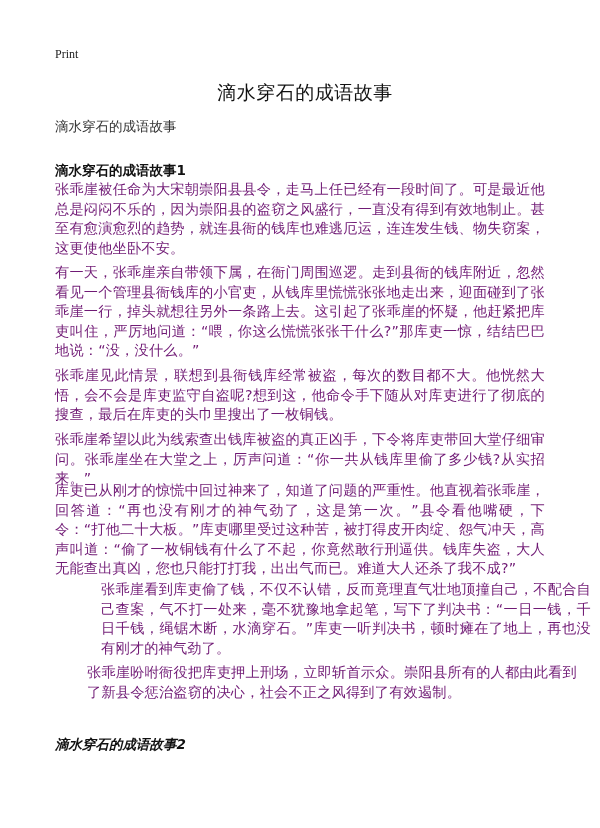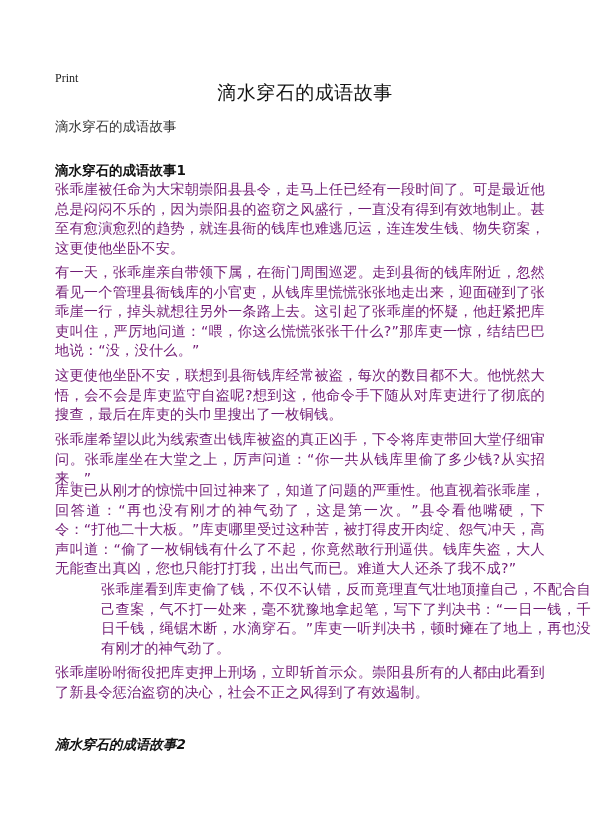--- a/index.html
+++ b/index.html
@@ -3,21 +3,21 @@
 <meta charset="utf-8">
 <style>
   html, body { margin: 0; padding: 0; background: #ffffff; }
   body {
     width: 600px; height: 828px; overflow: hidden; position: relative;
     font-family: "DejaVu Sans", sans-serif; color: #1a1a1a;
   }
   .page { position: absolute; left: 55px; top: 0; width: 500px; }
   .print {
     position: absolute; top: 47px; left: 0;
-    font-family: "Liberation Serif", serif; font-size: 12px; color: #222; margin-top: 24px;
+    font-family: "Liberation Serif", serif; font-size: 12px; color: #222;
   }
   .title {
     position: absolute; top: 80px; left: 0; width: 500px; text-align: center;
     font-size: 19px; color: #111; letter-spacing: 0.5px;
   }
   .subtitle {
     position: absolute; top: 118px; left: 0; font-size: 13.5px; color: #333;
   }
   .h2 {
     position: absolute; left: 0; font-size: 13.5px; font-weight: bold; color: #111;
@@ -33,20 +33,20 @@
 
 <div class="page">
   <div class="print">Print</div>
   <div class="title">滴水穿石的成语故事</div>
   <div class="subtitle">滴水穿石的成语故事</div>
 
   <div class="h2" style="top:162px;">滴水穿石的成语故事1</div>
 
   <div class="para" style="top:180px;">张乖崖被任命为大宋朝崇阳县县令，走马上任已经有一段时间了。可是最近他总是闷闷不乐的，因为崇阳县的盗窃之风盛行，一直没有得到有效地制止。甚至有愈演愈烈的趋势，就连县衙的钱库也难逃厄运，连连发生钱、物失窃案，这更使他坐卧不安。</div>
   <div class="para" style="top:263px;">有一天，张乖崖亲自带领下属，在衙门周围巡逻。走到县衙的钱库附近，忽然看见一个管理县衙钱库的小官吏，从钱库里慌慌张张地走出来，迎面碰到了张乖崖一行，掉头就想往另外一条路上去。这引起了张乖崖的怀疑，他赶紧把库吏叫住，严厉地问道：“喂，你这么慌慌张张干什么?”那库吏一惊，结结巴巴地说：“没，没什么。”</div>
-  <div class="para" style="top:366px;">这更使他坐卧不安，联想到县衙钱库经常被盗，每次的数目都不大。他恍然大悟，会不会是库吏监守自盗呢?想到这，他命令手下随从对库吏进行了彻底的搜查，最后在库吏的头巾里搜出了一枚铜钱。</div>
+  <div class="para" style="top:366px;">张乖崖见此情景，联想到县衙钱库经常被盗，每次的数目都不大。他恍然大悟，会不会是库吏监守自盗呢?想到这，他命令手下随从对库吏进行了彻底的搜查，最后在库吏的头巾里搜出了一枚铜钱。</div>
   <div class="para" style="top:430px;">张乖崖希望以此为线索查出钱库被盗的真正凶手，下令将库吏带回大堂仔细审问。张乖崖坐在大堂之上，厉声问道：“你一共从钱库里偷了多少钱?从实招来。”</div>
   <div class="para" style="top:481px;">库吏已从刚才的惊慌中回过神来了，知道了问题的严重性。他直视着张乖崖，回答道：“再也没有刚才的神气劲了，这是第一次。”县令看他嘴硬，下令：“打他二十大板。”库吏哪里受过这种苦，被打得皮开肉绽、怨气冲天，高声叫道：“偷了一枚铜钱有什么了不起，你竟然敢行刑逼供。钱库失盗，大人无能查出真凶，您也只能打打我，出出气而已。难道大人还杀了我不成?”</div>
   <div class="para" style="top:580px;margin-left:46px;">张乖崖看到库吏偷了钱，不仅不认错，反而竟理直气壮地顶撞自己，不配合自己查案，气不打一处来，毫不犹豫地拿起笔，写下了判决书：“一日一钱，千日千钱，绳锯木断，水滴穿石。”库吏一听判决书，顿时瘫在了地上，再也没有刚才的神气劲了。</div>
-  <div class="para" style="top:663px;">张乖崖吩咐衙役把库吏押上刑场，立即斩首示众。崇阳县所有的人都由此看到了新县令惩治盗窃的决心，社会不正之风得到了有效遏制。</div>
+  <div class="para" style="top:663px;margin-left:32px;">张乖崖吩咐衙役把库吏押上刑场，立即斩首示众。崇阳县所有的人都由此看到了新县令惩治盗窃的决心，社会不正之风得到了有效遏制。</div>
 
   <div class="h2" style="top:736px;font-style:italic;">滴水穿石的成语故事2</div>
 </div>
 
 </body></html>

